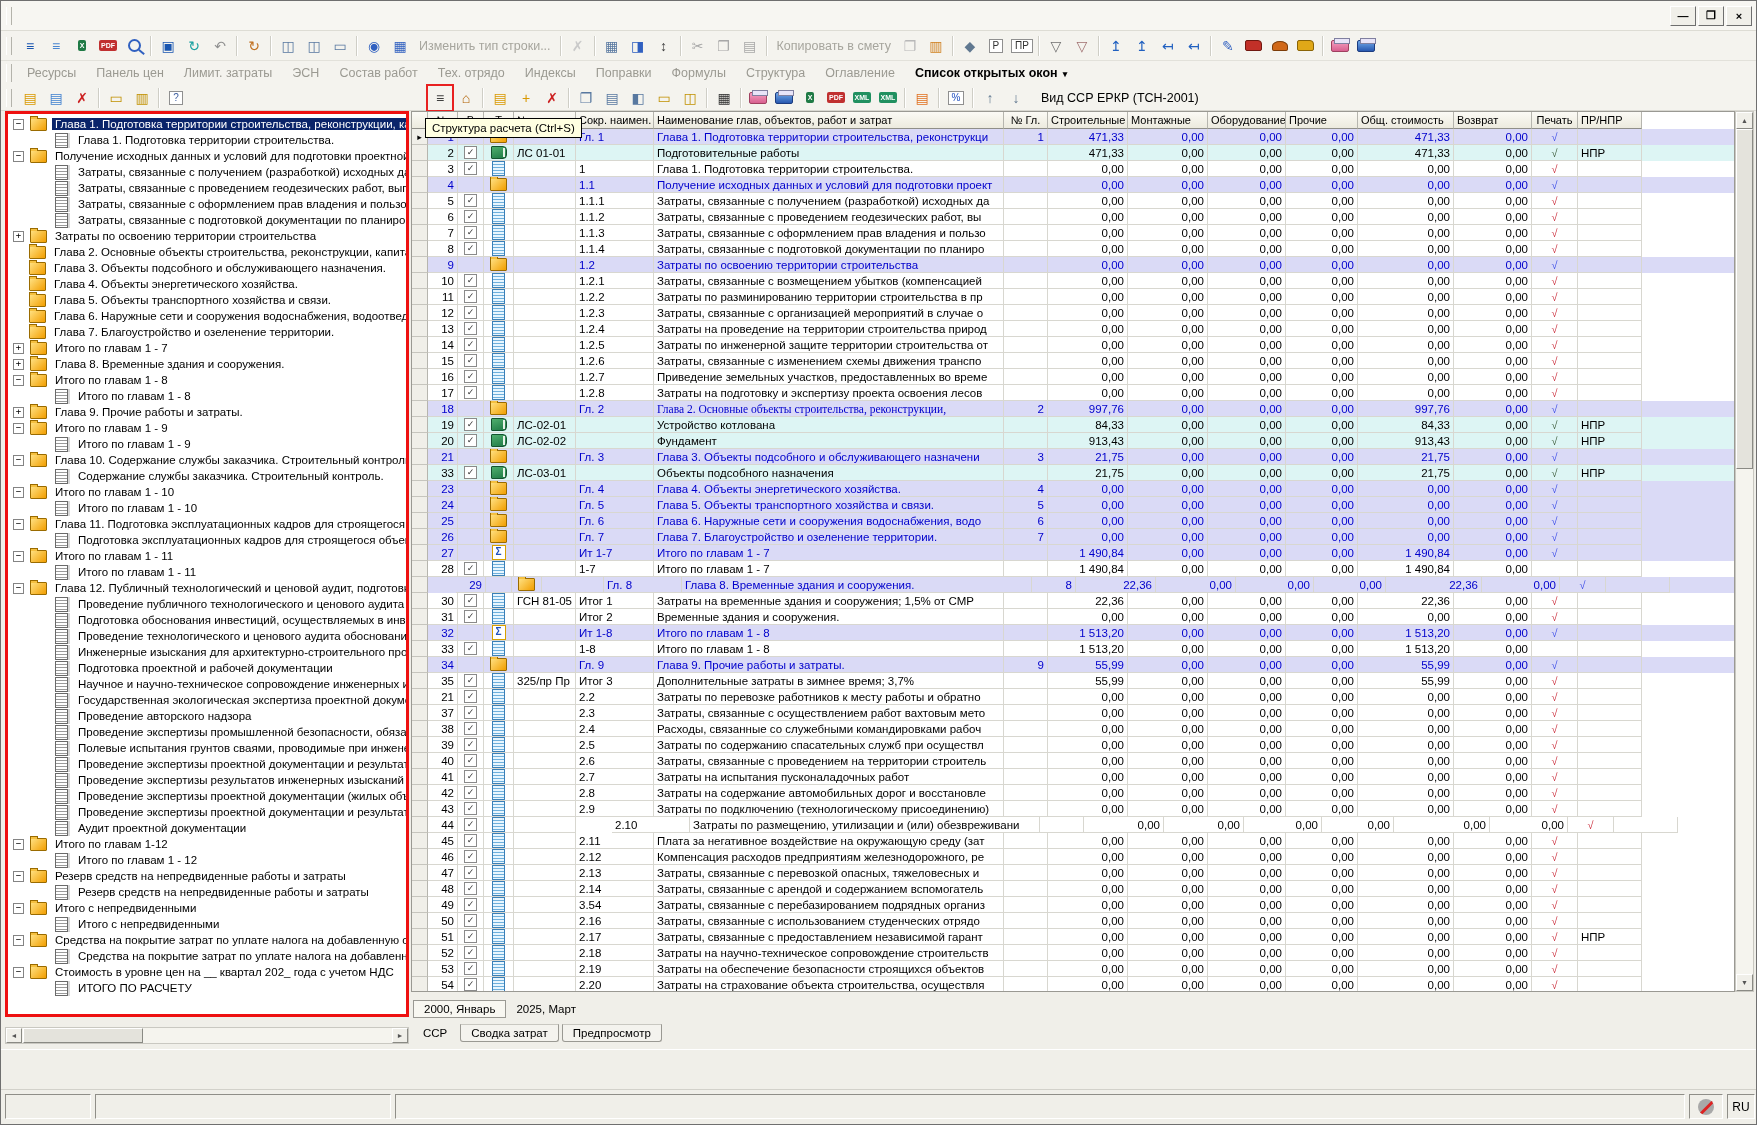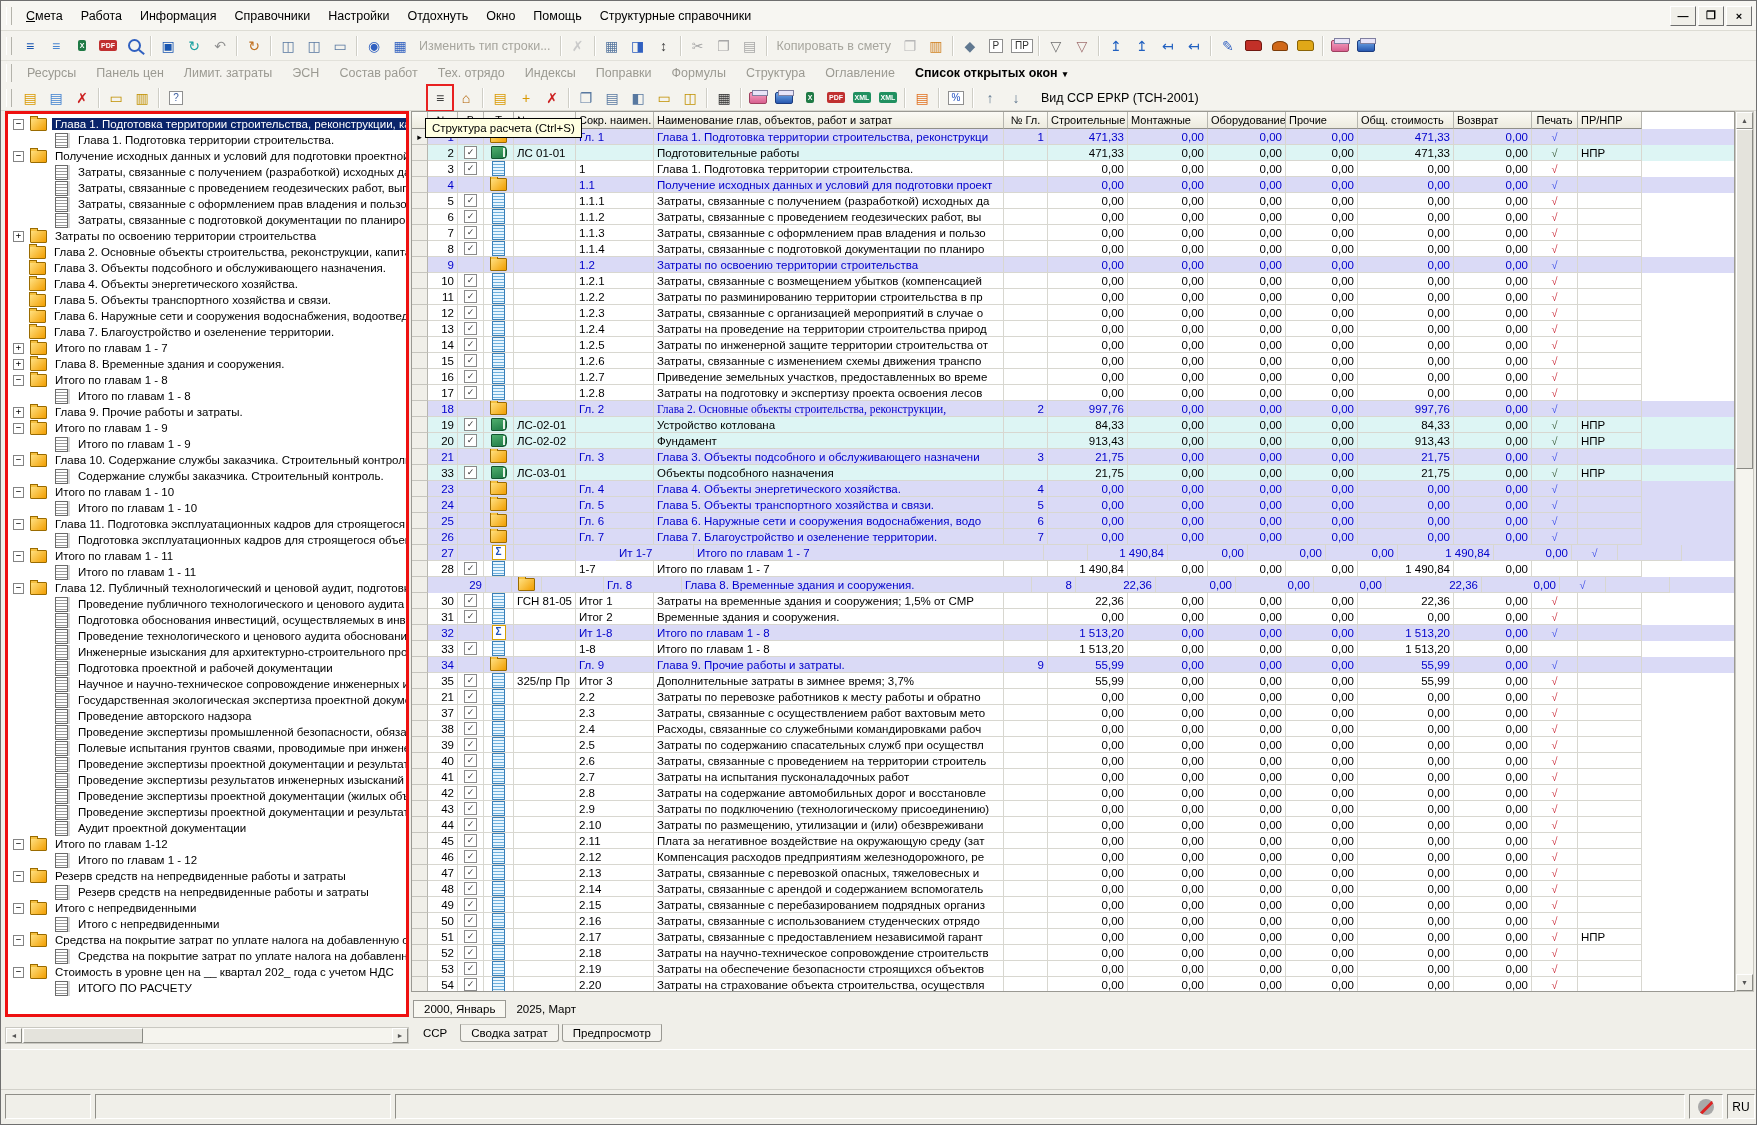--- a/index.html
+++ b/index.html
@@ -112,31 +112,20 @@
   .spanel{position:absolute;top:4px;height:25px;border:1px solid;border-color:#8f8e88 #fff #fff #8f8e88;
           box-sizing:border-box;display:flex;align-items:center;justify-content:center;font-size:12px}
   .no-icon{width:16px;height:16px;border-radius:50%;background:#a8a8a8;position:relative;overflow:hidden}
   .no-icon::after{content:"";position:absolute;left:7px;top:-3px;width:3px;height:24px;background:#dd2222;transform:rotate(45deg)}
 </style>
 </head>
 <body>
 
 <div class="menubar">
   <span class="tgrip"></span>
-  <span id="menu-items" style="display:flex">
-      <span class="menu-item">Смета</span>
-      <span class="menu-item">Работа</span>
-      <span class="menu-item">Информация</span>
-      <span class="menu-item">Справочники</span>
-      <span class="menu-item">Настройки</span>
-      <span class="menu-item">Отдохнуть</span>
-      <span class="menu-item">Окно</span>
-      <span class="menu-item">Помощь</span>
-      <span class="menu-item">Структурные справочники</span>
-    </span>
   <span class="wbtns" id="wbtns">
       <button class="wbtn">—</button>
       <button class="wbtn">❐</button>
       <button class="wbtn">×</button>
     </span>
 </div>
 
 <div class="toolbar" id="toolbar1">
     <span class="tgrip"></span>
     <span class="tbtn">
@@ -1241,21 +1230,21 @@
         <div class="cell " style="width: 64px;"></div>
       </div>
       <div class="trow rch">
         <div class="cell selcell ctr" style="width: 16px;"></div>
         <div class="cell num tx" style="width: 30px;">27</div>
         <div class="cell ctr" style="width: 26px;"></div>
         <div class="cell ctr" style="width: 30px;">
           <span class="ic-sigma">Σ</span>
         </div>
         <div class="cell " style="width: 62px;"></div>
-        <div class="cell tx" style="width: 78px; margin-left: 40px;">Ит 1-7</div>
+        <div class="cell tx" style="width: 78px;">Ит 1-7</div>
         <div class="cell tx" style="width: 350px;">Итого по главам 1 - 7</div>
         <div class="cell num tx" style="width: 44px;"></div>
         <div class="cell num tx" style="width: 80px;">1 490,84</div>
         <div class="cell num tx" style="width: 80px;">0,00</div>
         <div class="cell num tx" style="width: 78px;">0,00</div>
         <div class="cell num tx" style="width: 72px;">0,00</div>
         <div class="cell num tx" style="width: 96px;">1 490,84</div>
         <div class="cell num tx" style="width: 78px;">0,00</div>
         <div class="cell ctr print pb" style="width: 46px;">√</div>
         <div class="cell " style="width: 64px;"></div>
@@ -1609,21 +1598,21 @@
       <div class="trow ">
         <div class="cell selcell ctr" style="width: 16px;"></div>
         <div class="cell num tx" style="width: 30px;">44</div>
         <div class="cell ctr" style="width: 26px;">
           <span class="chk">✓</span>
         </div>
         <div class="cell ctr" style="width: 30px;">
           <span class="ic-doc"></span>
         </div>
         <div class="cell " style="width: 62px;"></div>
-        <div class="cell tx" style="width: 78px;">2.10</div>
+        <div class="cell tx" style="width: 78px; margin-left: 36px;">2.10</div>
         <div class="cell tx" style="width: 350px;">Затраты по размещению, утилизации и (или) обезвреживани</div>
         <div class="cell num tx" style="width: 44px;"></div>
         <div class="cell num tx" style="width: 80px;">0,00</div>
         <div class="cell num tx" style="width: 80px;">0,00</div>
         <div class="cell num tx" style="width: 78px;">0,00</div>
         <div class="cell num tx" style="width: 72px;">0,00</div>
         <div class="cell num tx" style="width: 96px;">0,00</div>
         <div class="cell num tx" style="width: 78px;">0,00</div>
         <div class="cell ctr print pr2" style="width: 46px;">√</div>
         <div class="cell " style="width: 64px;"></div>
@@ -1719,21 +1708,21 @@
       <div class="trow ">
         <div class="cell selcell ctr" style="width: 16px;"></div>
         <div class="cell num tx" style="width: 30px;">49</div>
         <div class="cell ctr" style="width: 26px;">
           <span class="chk">✓</span>
         </div>
         <div class="cell ctr" style="width: 30px;">
           <span class="ic-doc"></span>
         </div>
         <div class="cell " style="width: 62px;"></div>
-        <div class="cell tx" style="width: 78px;">2.15</div>
+        <div class="cell tx" style="width: 78px;">3.54</div>
         <div class="cell tx" style="width: 350px;">Затраты, связанные с перебазированием подрядных организ</div>
         <div class="cell num tx" style="width: 44px;"></div>
         <div class="cell num tx" style="width: 80px;">0,00</div>
         <div class="cell num tx" style="width: 80px;">0,00</div>
         <div class="cell num tx" style="width: 78px;">0,00</div>
         <div class="cell num tx" style="width: 72px;">0,00</div>
         <div class="cell num tx" style="width: 96px;">0,00</div>
         <div class="cell num tx" style="width: 78px;">0,00</div>
         <div class="cell ctr print pr2" style="width: 46px;">√</div>
         <div class="cell " style="width: 64px;"></div>

